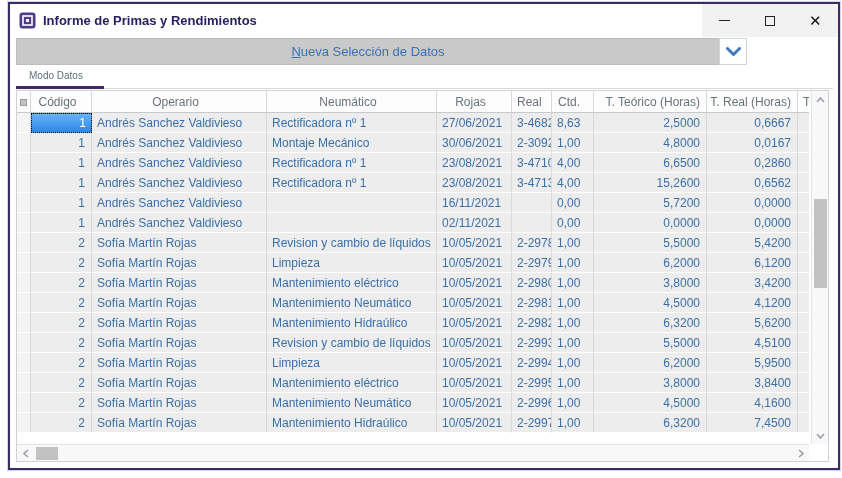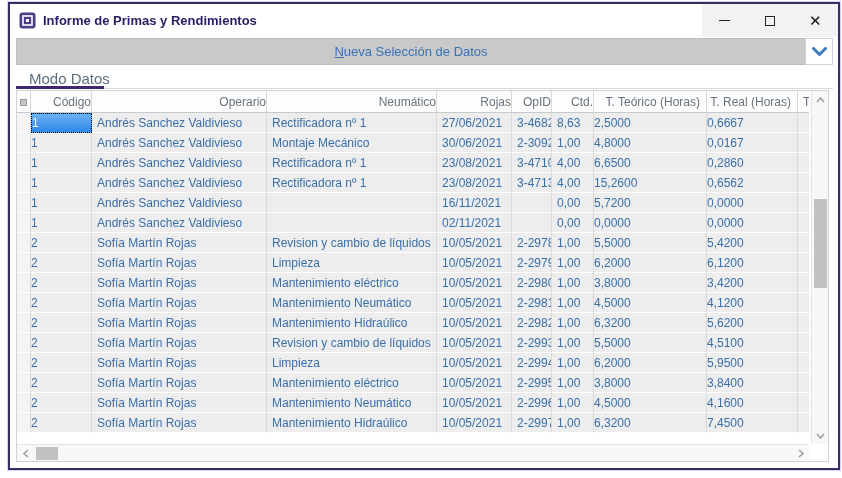--- a/index.html
+++ b/index.html
@@ -11,46 +11,46 @@
   
   .titlebar{ position:absolute; left:0; top:0; width:828px; height:32px; background:#fff; display:flex; align-items:center; }
   .app-icon{ width:17px; height:17px; margin-left:9px; flex:0 0 auto; }
   .title-text{ margin-left:7px; font-size:13px; font-weight:bold; color:#272063; }
   .win-controls{ position:absolute; right:0; top:0; width:136px; height:33px; background:#f2f2f2; display:flex; }
   .win-btn{ flex:1; display:flex; align-items:center; justify-content:center; cursor:default; }
   .glyph-min{ width:11px; height:0; border-top:1px solid #222; }
   .glyph-max{ width:10px; height:10px; border:1px solid #222; }
   .glyph-close{ font-size:15px; color:#111; line-height:1; }
   
-  .banner{ position:absolute; left:6px; top:34px; width:817px; height:27px; display:flex; }
+  .banner{ position:absolute; left:6px; top:34px; width:731px; height:27px; display:flex; }
   .banner-main{ flex:1; background:#c9c9c9; display:flex; align-items:center; justify-content:center;
     font-size:13px; color:#3a72b4; border:1px solid #bdbdbd; border-right:none; }
   .banner-main u{ text-decoration:underline; }
   .banner-chevron{ width:28px; background:#fff; border:1px solid #d4d4d4; display:flex; align-items:center; justify-content:center; }
   
   .tabrow{ position:absolute; left:6px; top:62px; width:817px; height:24px; }
-  .tab-label{ position:absolute; left:13px; top:4px; font-size:15px; color:#5d6e7e; }
+  .tab-label{ position:absolute; left:13px; top:4px; font-size:10px; color:#5d6e7e; }
   .tab-baseline{ position:absolute; left:0; right:0; top:22px; height:1px; background:#d9d9d9; }
   .tab-underline{ position:absolute; left:0; top:20px; width:88px; height:3px; background:#41276b; }
   
   .gridpanel{ position:absolute; left:6px; top:86px; width:813px; height:372px; border:1px solid #cfd2d8; background:#fff; }
   table.grid{ position:absolute; left:0; top:0; width:792px; border-collapse:separate; border-spacing:0; table-layout:fixed; }
   .grid th{
-    height:22px; background:#fdfdfd; color:#68737e; font-weight:normal; font-size:12px; text-align:right;
-    padding:0 0 0 5px; border-right:1px solid #d9d9d9; border-bottom:1px solid #c6cacd; overflow:hidden; white-space:nowrap;
+    height:22px; background:#fdfdfd; color:#68737e; font-weight:normal; font-size:12px; text-align:center;
+    padding:0 12px 0 5px; border-right:1px solid #d9d9d9; border-bottom:1px solid #c6cacd; overflow:hidden; white-space:nowrap;
   }
   .grid th.selcol{ padding:0; text-align:center; }
   .sel-all-box{ display:inline-block; width:7px; height:7px; background:#c3c3c3; border:1px solid #9c9c9c; }
   .grid td{
     height:20px; background:#ededee; color:#3a6fa8; font-size:12px; padding:0 0 0 5px;
     border-right:1px solid #d9d9d9; border-bottom:1px solid #ffffff; overflow:hidden; white-space:nowrap;
   }
   .grid td.selcol{ background:#f4f4f4; padding:0; }
   .grid td.tcut, .grid th.tcut{ border-right:none; }
-  .grid td.num, .grid th.num{ padding:0 6px 0 0; }
+  .grid td.num, .grid th.num{ text-align:right; padding:0 6px 0 0; }
   .grid td.sel{
     background:linear-gradient(#6cb2f2,#2b87e8); color:#ffffff; border:1px dotted #000; padding-right:5px;
   }
   
   .vscroll{ position:absolute; top:0; right:0; width:17px; height:353px; background:#f8f8f8; border-left:1px solid #e4e4e4; }
   .vscroll .arrow-up{ position:absolute; top:0; left:0; width:17px; height:17px; display:flex; align-items:center; justify-content:center; }
   .vscroll .arrow-down{ position:absolute; bottom:0; left:0; width:17px; height:17px; display:flex; align-items:center; justify-content:center; }
   .vthumb{ position:absolute; left:2px; top:108px; width:13px; height:89px; background:#c2c2c2; }
   .hscroll{ position:absolute; left:0; bottom:0; width:792px; height:17px; background:#f8f8f8; border-top:1px solid #e4e4e4; }
   .hscroll .arrow-left{ position:absolute; left:0; top:0; width:17px; height:17px; display:flex; align-items:center; justify-content:center; }
@@ -113,21 +113,21 @@
         <col style="width:91px">
           <col>
       </colgroup>
       <thead>
         <tr>
           <th class="selcol"><span class="sel-all-box"></span></th>
           <th>Código</th>
           <th>Operario</th>
           <th>Neumático</th>
           <th>Rojas</th>
-          <th>OpID</th>
+          <th>Real</th>
           <th>Ctd.</th>
           <th class="num">T. Teórico (Horas)</th>
           <th class="num">T. Real (Horas)</th>
           <th class="tcut">T</th>
         </tr>
       </thead>
       <tbody>
   <tr>
     <td class="selcol"></td>
     <td class="num sel">1</td>

